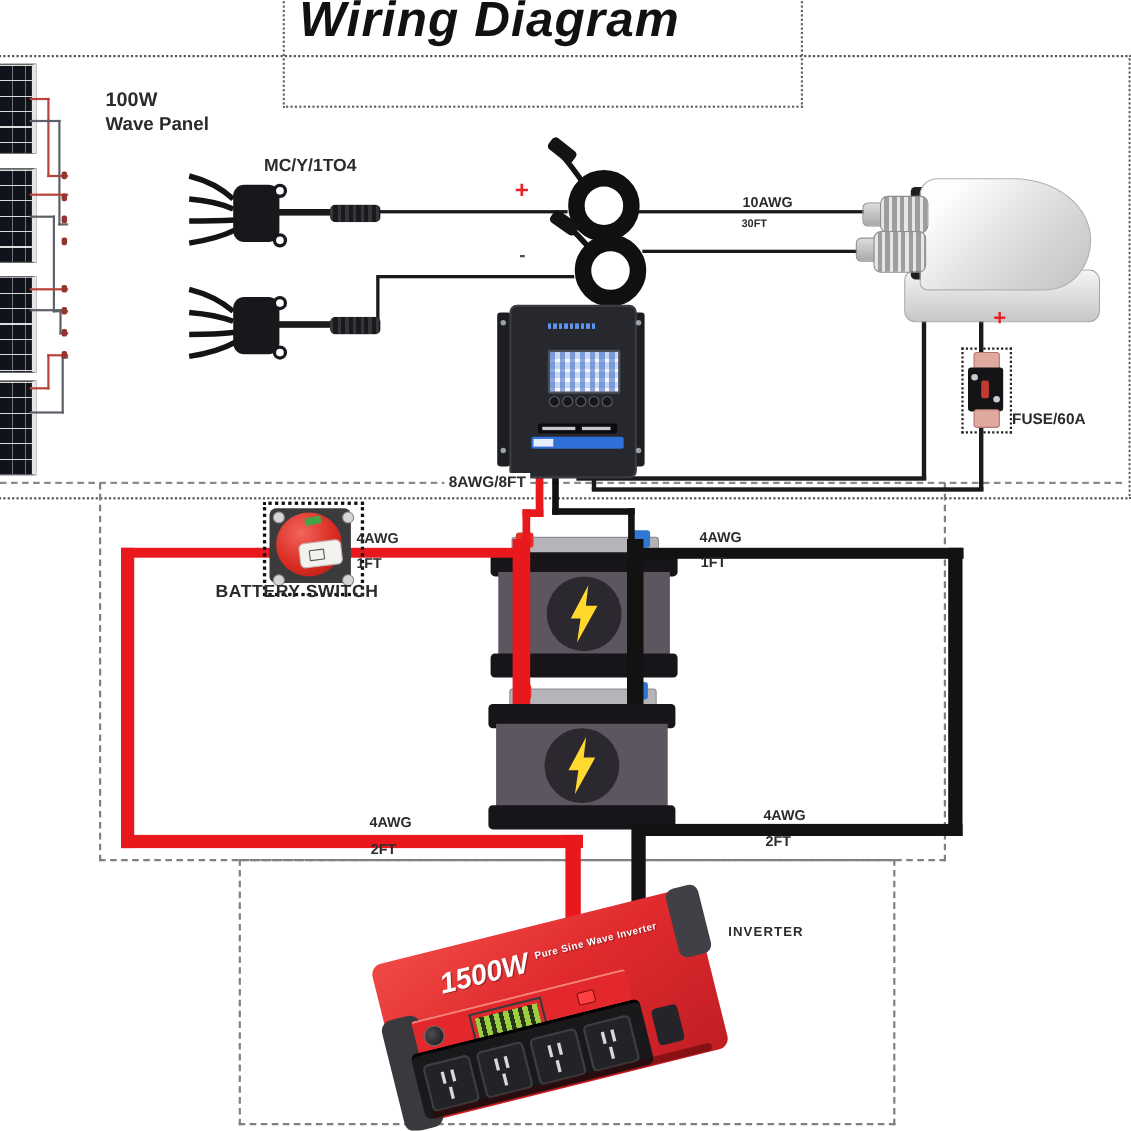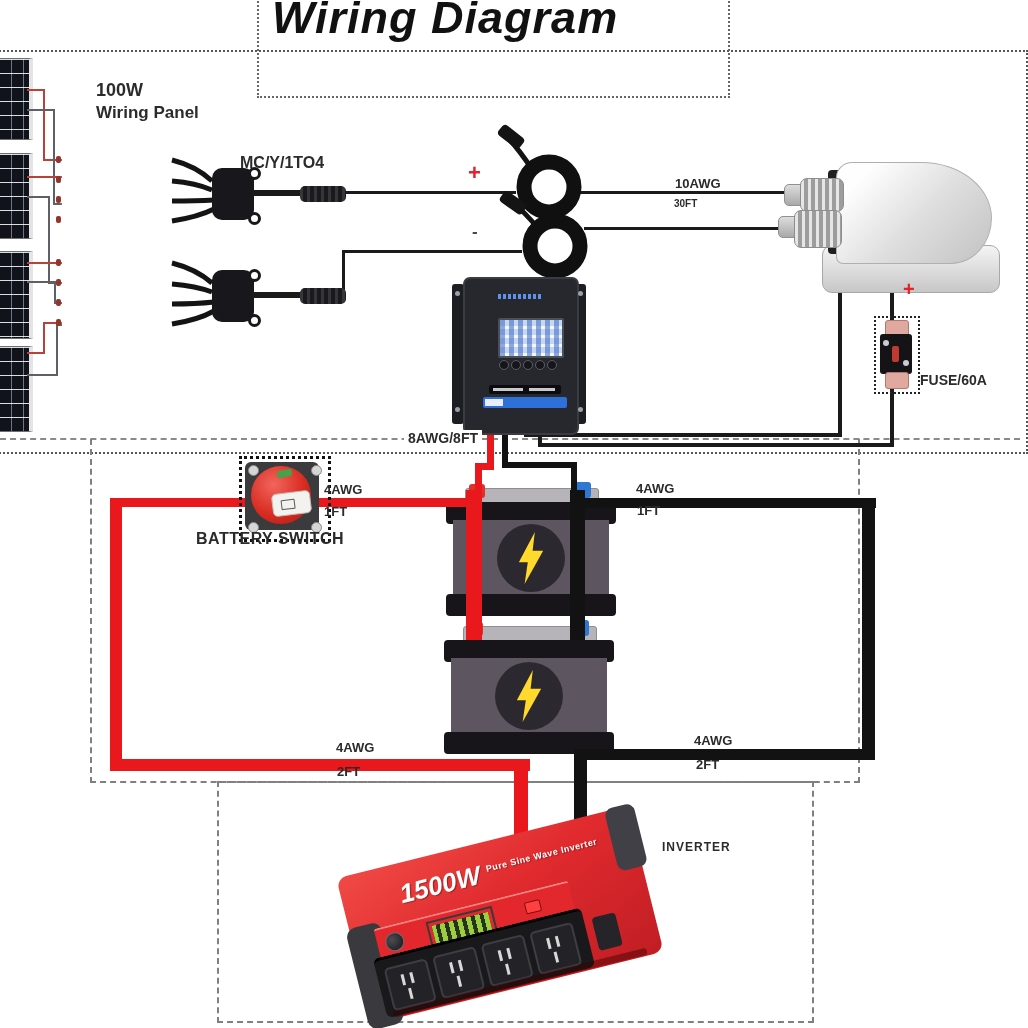--- a/index.html
+++ b/index.html
@@ -318,22 +318,22 @@
         </div>
       <div class="out" style="left:158px">
           <i></i>
         </div>
     </div>
     <div class="usb"></div>
     <div class="shade"></div>
   </div>
 
   <div class="lbl" style="left:96px;top:80px;font-size:18px">100W</div>
-  <div class="lbl" style="left:96px;top:103px;font-size:17px">Wiring Panel</div>
-  <div class="lbl" style="left:240px;top:154px;font-size:16px">MC/Y/1TO4</div>
+  <div class="lbl" style="left:96px;top:103px;font-size:17px">Wave Panel</div>
+  <div class="lbl" style="left:240px;top:142px;font-size:16px">MC/Y/1TO4</div>
   <div class="lbl plus" style="left:468px;top:160px">+</div>
   <div class="lbl minus" style="left:472px;top:222px">-</div>
   <div class="lbl" style="left:675px;top:176px;font-size:13px">10AWG</div>
   <div class="lbl" style="left:674px;top:198px;font-size:10px">30FT</div>
   <div class="lbl plus" style="left:903px;top:278px;font-size:20px">+</div>
   <div class="lbl" style="left:920px;top:372px;font-size:14px">FUSE/60A</div>
   <div class="lbl" style="left:404px;top:430px;font-size:14px;background:#fff;padding:0 4px">8AWG/8FT</div>
   <div class="lbl" style="left:324px;top:482px;font-size:13px">4AWG</div>
   <div class="lbl" style="left:324px;top:504px;font-size:13px">1FT</div>
   <div class="lbl" style="left:636px;top:481px;font-size:13px">4AWG</div>

